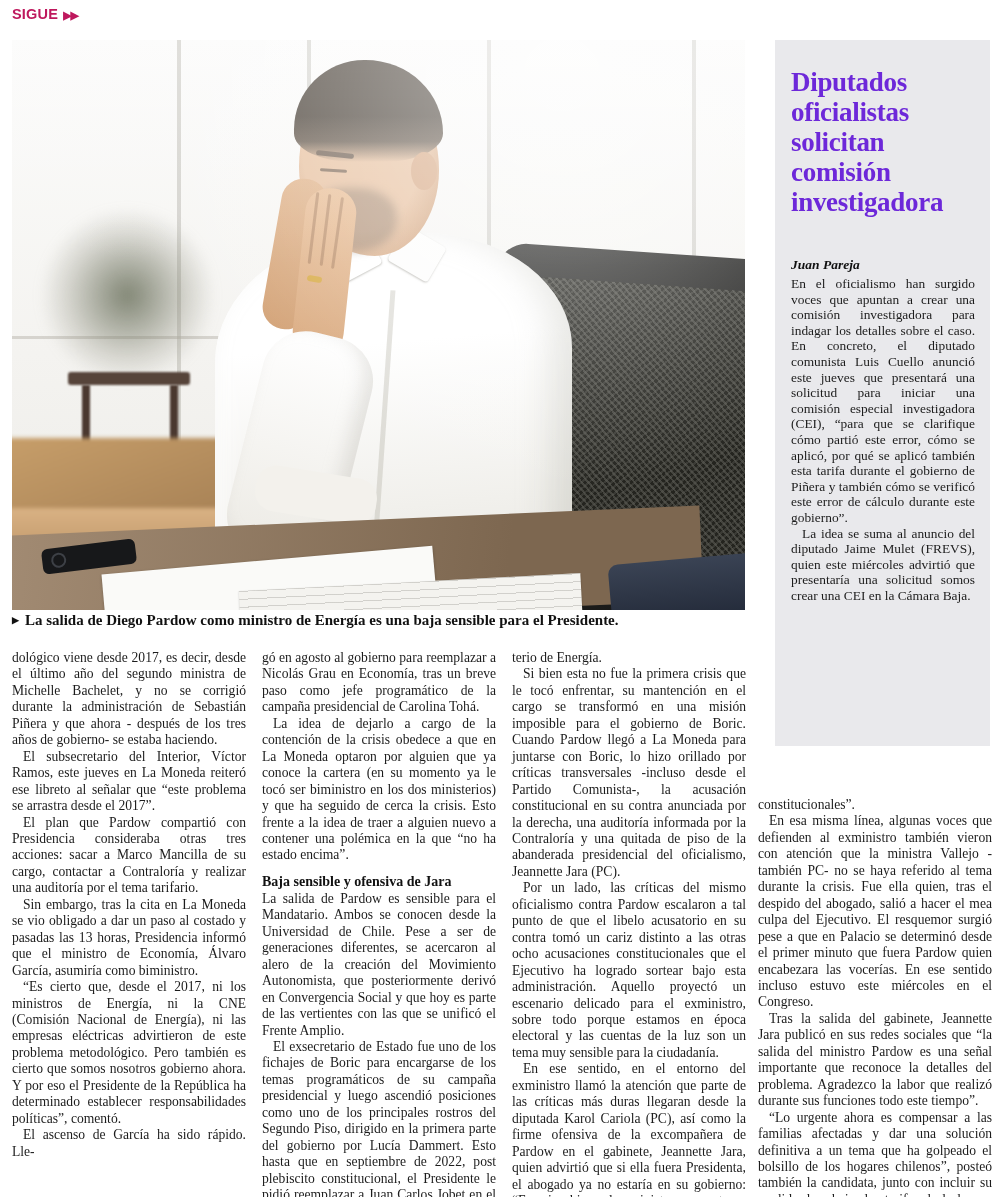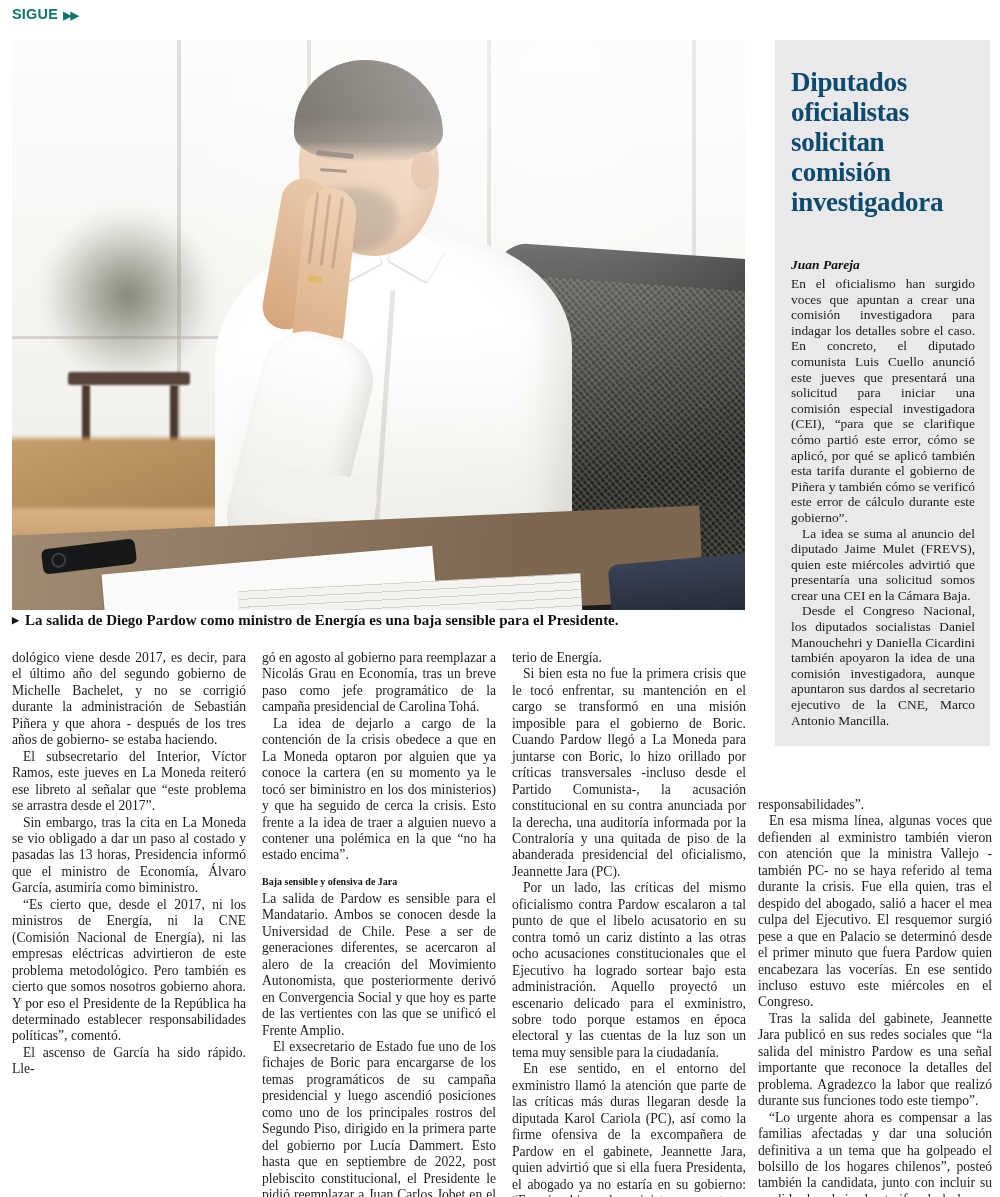--- a/index.html
+++ b/index.html
@@ -1,21 +1,21 @@
 <!DOCTYPE html>
 <html lang="es"><head>
 <meta charset="utf-8">
 <style>
   html,body{margin:0;padding:0;background:#ffffff;}
   body{width:1000px;height:1197px;font-family:"Liberation Serif",serif;color:#1c1c1c;}
   .page{position:relative;width:1000px;height:1197px;background:#fff;overflow:hidden;}
 
   
   .kicker{position:absolute;left:12px;top:6px;font-family:"Liberation Sans",sans-serif;
-          font-weight:bold;font-size:14.5px;color:#0f766e;letter-spacing:.2px;}
+          font-weight:bold;font-size:14.5px;color:#be185d;letter-spacing:.2px;}
   .kicker .arrows{font-size:11px;margin-left:5px;letter-spacing:-1px;}
 
   
   .photo{position:absolute;left:12px;top:40px;width:733px;height:570px;overflow:hidden;
          background:linear-gradient(180deg,#fcfcfb 0%,#f4f3f0 55%,#ecebe7 100%);}
   .ph{position:absolute;}
   .mullion{top:0;width:4px;height:505px;background:rgba(188,186,179,.55);}
   #ph-mullion1{left:165px}#ph-mullion2{left:295px}#ph-mullion3{left:475px}#ph-mullion4{left:680px}
   #ph-horiz{left:0;top:296px;width:310px;height:3px;background:rgba(183,180,172,.5);}
   #ph-plant{left:28px;top:168px;width:175px;height:175px;filter:blur(6px);
@@ -84,33 +84,33 @@
     background:radial-gradient(ellipse at 75% 6%,rgba(255,255,255,.55),transparent 55%),
                linear-gradient(rgba(255,255,255,.14),transparent 40%);}
 
   
   .caption{position:absolute;left:12px;top:612px;width:733px;font-weight:bold;font-size:15px;color:#111;}
   .cap-marker{font-size:9px;vertical-align:2px;margin-right:6px;}
 
   
   .sidebar{position:absolute;left:775px;top:40px;width:215px;height:706px;background:#e9e9ec;
            box-sizing:border-box;padding:27px 15px 0 16px;}
-  .sidebar h2{margin:0 0 40px;font-size:27px;line-height:30px;font-weight:bold;color:#0c4a6e;
+  .sidebar h2{margin:0 0 40px;font-size:27px;line-height:30px;font-weight:bold;color:#6d28d9;
               letter-spacing:-.3px;}
   .byline{font-style:italic;font-weight:bold;font-size:13.5px;margin-bottom:3px;color:#111;}
   .sidebar-body p{margin:0;font-size:13.4px;line-height:15.6px;text-align:justify;color:#1c1c1c;}
   .sidebar-body p.ind{text-indent:11px;}
 
   
   .col{position:absolute;top:650px;width:234px;font-size:13.6px;line-height:16.45px;text-align:justify;
        color:#1c1c1c;}
   #col1{left:12px}#col2{left:262px}#col3{left:512px}#col4{left:758px;top:797px;}
   .col p{margin:0;}
   .col p.ind{text-indent:11px;}
-  .col h3.subhead{font-size:10px;line-height:17px;font-weight:bold;margin:9px 0 1px;text-align:left;color:#111;}
+  .col h3.subhead{font-size:14px;line-height:17px;font-weight:bold;margin:9px 0 1px;text-align:left;color:#111;}
 </style>
 </head>
 <body>
 
 <div class="page">
 
   <header class="kicker">
     <span>SIGUE</span><span class="arrows">▶▶</span>
   </header>
 
@@ -158,44 +158,44 @@
   <div class="caption">
     <span class="cap-marker">▶</span><span>La salida de Diego Pardow como ministro de Energía es una baja sensible para el Presidente.</span>
   </div>
 
   <aside class="sidebar">
     <h2>Diputados oficialistas solicitan comisión investigadora</h2>
     <div class="byline">Juan Pareja</div>
     <div class="sidebar-body">
         <p>En el oficialismo han surgido voces que apuntan a crear una comisión investigadora para indagar los detalles sobre el caso. En concreto, el diputado comunista Luis Cuello anunció este jueves que presentará una solicitud para iniciar una comisión especial investigadora (CEI), “para que se clarifique cómo partió este error, cómo se aplicó, por qué se aplicó también esta tarifa durante el gobierno de Piñera y también cómo se verificó este error de cálculo durante este gobierno”.</p>
         <p class="ind">La idea se suma al anuncio del diputado Jaime Mulet (FREVS), quien este miércoles advirtió que presentaría una solicitud somos crear una CEI en la Cámara Baja.</p>
-        <p class="ind">Desde el Congreso Nacional, los diputados socialistas Daniel Manouchehri y Daniella Cicardini también apoyaron la idea de una comisión investigadora, aunque apuntaron sus dardos al secretario ejecutivo de la CNE, Marco Antonio Mancilla.</p>
       </div>
   </aside>
 
   <div class="col" id="col1">
-      <p>dológico viene desde 2017, es decir, para el último año del segundo gobierno de Michelle Bachelet, y no se corrigió durante la administración de Sebastián Piñera y que ahora - después de los tres años de gobierno- se estaba haciendo.</p>
+      <p>dológico viene desde 2017, es decir, desde el último año del segundo ministra de Michelle Bachelet, y no se corrigió durante la administración de Sebastián Piñera y que ahora - después de los tres años de gobierno- se estaba haciendo.</p>
       <p class="ind">El subsecretario del Interior, Víctor Ramos, este jueves en La Moneda reiteró ese libreto al señalar que “este problema se arrastra desde el 2017”.</p>
+      <p class="ind">El plan que Pardow compartió con Presidencia consideraba otras tres acciones: sacar a Marco Mancilla de su cargo, contactar a Contraloría y realizar una auditoría por el tema tarifario.</p>
       <p class="ind">Sin embargo, tras la cita en La Moneda se vio obligado a dar un paso al costado y pasadas las 13 horas, Presidencia informó que el ministro de Economía, Álvaro García, asumiría como biministro.</p>
       <p class="ind">“Es cierto que, desde el 2017, ni los ministros de Energía, ni la CNE (Comisión Nacional de Energía), ni las empresas eléctricas advirtieron de este problema metodológico. Pero también es cierto que somos nosotros gobierno ahora. Y por eso el Presidente de la República ha determinado establecer responsabilidades políticas”, comentó.</p>
       <p class="ind">El ascenso de García ha sido rápido. Lle-</p>
     </div>
   <div class="col" id="col2">
       <p>gó en agosto al gobierno para reemplazar a Nicolás Grau en Economía, tras un breve paso como jefe programático de la campaña presidencial de Carolina Tohá.</p>
       <p class="ind">La idea de dejarlo a cargo de la contención de la crisis obedece a que en La Moneda optaron por alguien que ya conoce la cartera (en su momento ya le tocó ser biministro en los dos ministerios) y que ha seguido de cerca la crisis. Esto frente a la idea de traer a alguien nuevo a contener una polémica en la que “no ha estado encima”.</p>
       <h3 class="subhead">Baja sensible y ofensiva de Jara</h3>
       <p>La salida de Pardow es sensible para el Mandatario. Ambos se conocen desde la Universidad de Chile. Pese a ser de generaciones diferentes, se acercaron al alero de la creación del Movimiento Autonomista, que posteriormente derivó en Convergencia Social y que hoy es parte de las vertientes con las que se unificó el Frente Amplio.</p>
       <p class="ind">El exsecretario de Estado fue uno de los fichajes de Boric para encargarse de los temas programáticos de su campaña presidencial y luego ascendió posiciones como uno de los principales rostros del Segundo Piso, dirigido en la primera parte del gobierno por Lucía Dammert. Esto hasta que en septiembre de 2022, post plebiscito constitucional, el Presidente le pidió reemplazar a Juan Carlos Jobet en el Minis-</p>
     </div>
   <div class="col" id="col3">
       <p>terio de Energía.</p>
       <p class="ind">Si bien esta no fue la primera crisis que le tocó enfrentar, su mantención en el cargo se transformó en una misión imposible para el gobierno de Boric. Cuando Pardow llegó a La Moneda para juntarse con Boric, lo hizo orillado por críticas transversales -incluso desde el Partido Comunista-, la acusación constitucional en su contra anunciada por la derecha, una auditoría informada por la Contraloría y una quitada de piso de la abanderada presidencial del oficialismo, Jeannette Jara (PC).</p>
       <p class="ind">Por un lado, las críticas del mismo oficialismo contra Pardow escalaron a tal punto de que el libelo acusatorio en su contra tomó un cariz distinto a las otras ocho acusaciones constitucionales que el Ejecutivo ha logrado sortear bajo esta administración. Aquello proyectó un escenario delicado para el exministro, sobre todo porque estamos en época electoral y las cuentas de la luz son un tema muy sensible para la ciudadanía.</p>
       <p class="ind">En ese sentido, en el entorno del exministro llamó la atención que parte de las críticas más duras llegaran desde la diputada Karol Cariola (PC), así como la firme ofensiva de la excompañera de Pardow en el gabinete, Jeannette Jara, quien advirtió que si ella fuera Presidenta, el abogado ya no estaría en su gobierno: “En mi gobierno los ministros van a tener que asumir sus</p>
     </div>
   <div class="col" id="col4">
-      <p>responsabilidades”.</p>
+      <p>constitucionales”.</p>
       <p class="ind">En esa misma línea, algunas voces que defienden al exministro también vieron con atención que la ministra Vallejo -también PC- no se haya referido al tema durante la crisis. Fue ella quien, tras el despido del abogado, salió a hacer el mea culpa del Ejecutivo. El resquemor surgió pese a que en Palacio se determinó desde el primer minuto que fuera Pardow quien encabezara las vocerías. En ese sentido incluso estuvo este miércoles en el Congreso.</p>
       <p class="ind">Tras la salida del gabinete, Jeannette Jara publicó en sus redes sociales que “la salida del ministro Pardow es una señal importante que reconoce la detalles del problema. Agradezco la labor que realizó durante sus funciones todo este tiempo”.</p>
       <p class="ind">“Lo urgente ahora es compensar a las familias afectadas y dar una solución definitiva a un tema que ha golpeado el bolsillo de los hogares chilenos”, posteó también la candidata, junto con incluir su medida de rebajar las tarifas de la luz en un 20%. ●</p>
     </div>
 
 </div>
 
 </body></html>

